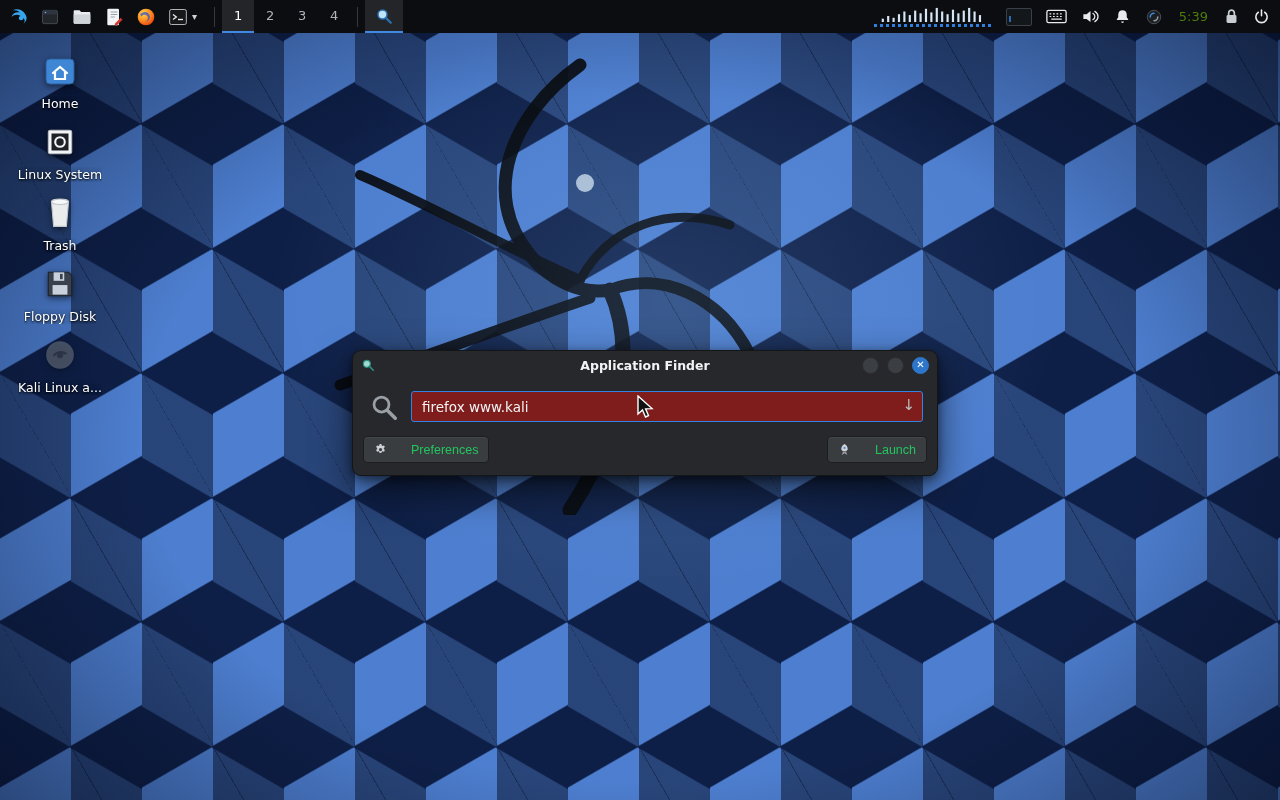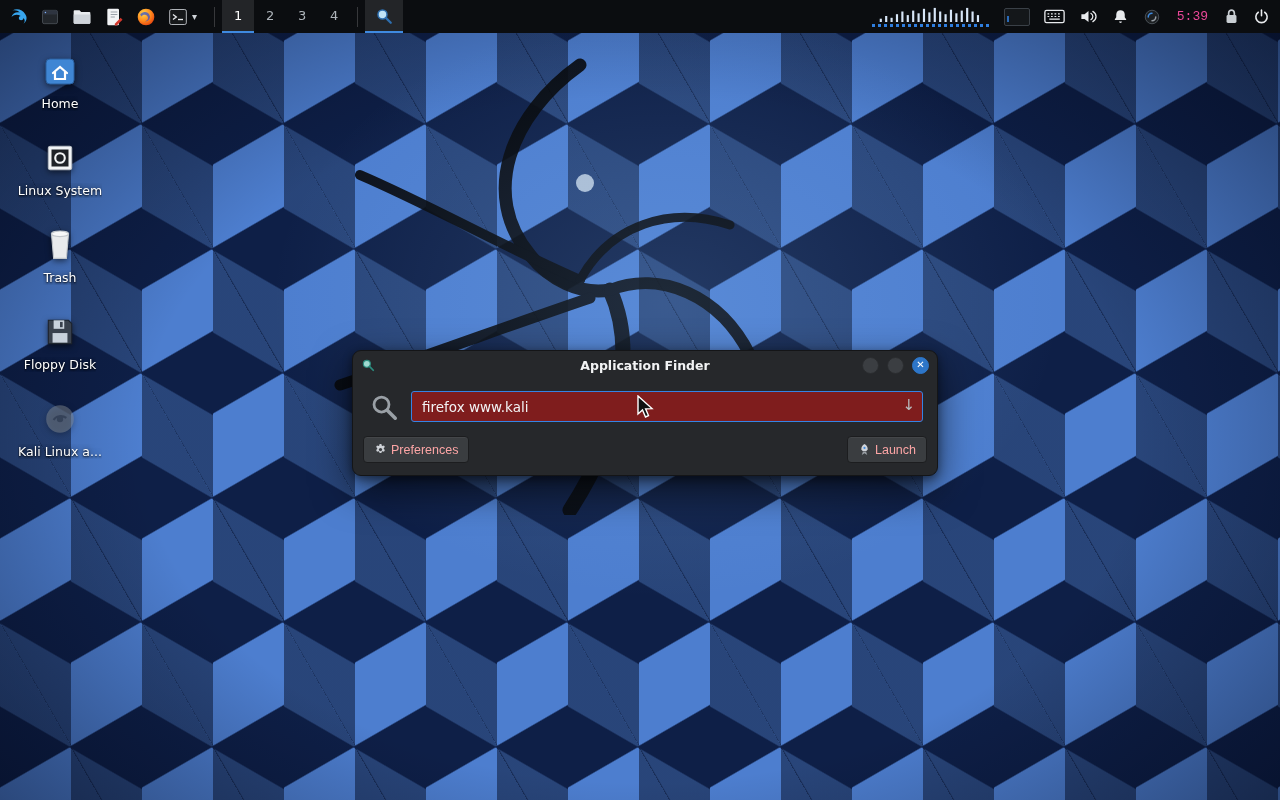--- a/index.html
+++ b/index.html
@@ -32,29 +32,29 @@
   .panel-left, .panel-right { display:flex; align-items:center; }
   .panel-btn { display:flex; align-items:center; justify-content:center; height:33px; padding:0 6px; cursor:default; }
   .chevron { color:#cfd3d8; font-size:10px; padding:0 4px 0 0; }
   .sep { width:1px; height:20px; background:rgba(255,255,255,0.18); margin:0 7px; align-self:center; }
   .ws-btn { width:32px; height:33px; display:flex; align-items:center; justify-content:center;
     color:#aeb4ba; font-size:13px; border-bottom:2px solid transparent; }
   .ws-btn.active { color:#fff; background:rgba(255,255,255,0.10); border-bottom:2px solid #3f8ae0; }
   .task-btn { width:38px; height:33px; display:flex; align-items:center; justify-content:center;
     background:rgba(255,255,255,0.10); border-bottom:2px solid #3f8ae0; }
   .tray-item { display:flex; align-items:center; justify-content:center; height:33px; padding:0 7px; }
-  .clock { font-size:13px; color:#ec4899; padding:0 9px;font-family:Liberation Mono, monospace; }
+  .clock { font-size:13px; color:#4d7c0f; padding:0 9px; }
   .graphbox { width:26px; height:18px; background:#14171a; border:1px solid #3a4047; border-radius:2px; position:relative; overflow:hidden; }
   .graphbox::after { content:""; position:absolute; left:2px; right:2px; bottom:3px; height:6px;
     background:linear-gradient(90deg,#2f7fe0 0 2px,transparent 2px 4px); opacity:.8; }
   .dots { width:118px; height:20px; display:flex; flex-direction:column; justify-content:flex-end; gap:2px; }
   .dots .row2 { height:3px; background:repeating-linear-gradient(90deg,#2f7fe0 0 3px,transparent 3px 6px); }
 
   
-  .desktop-icons { position:absolute; left:12px; top:48px; width:96px; display:flex; flex-direction:column; gap:24px; z-index:5; }
+  .desktop-icons { position:absolute; left:12px; top:48px; width:96px; display:flex; flex-direction:column; gap:8px; z-index:5; }
   .dicon { display:flex; flex-direction:column; align-items:center; gap:8px; width:96px; }
   .dicon .img { height:40px; display:flex; align-items:flex-end; justify-content:center; filter:drop-shadow(0 2px 3px rgba(0,0,0,0.55)); }
   .dicon .lbl { color:#fff; font-size:12.5px; text-align:center; max-width:92px; white-space:nowrap; overflow:hidden; text-overflow:ellipsis;
     text-shadow:0 1px 2px rgba(0,0,0,0.95), 0 0 6px rgba(0,0,0,0.6); }
 
   
   .finder { position:absolute; left:352px; top:350px; width:586px; height:126px; z-index:20;
     background:#26282b; border:1px solid #141517; border-radius:9px;
     box-shadow:0 14px 38px rgba(0,0,0,0.6), 0 3px 10px rgba(0,0,0,0.45);
     display:flex; flex-direction:column; }
@@ -62,22 +62,22 @@
   .title-text { position:absolute; left:0; right:0; text-align:center; font-size:12.5px; font-weight:bold; color:#f2f3f4; }
   .win-btns { margin-left:auto; display:flex; gap:8px; z-index:1; }
   .wbtn { width:17px; height:17px; border-radius:50%; background:#3b3e42; border:1px solid #2a2c2f; display:flex; align-items:center; justify-content:center; }
   .wbtn.close { background:#2d76c9; border-color:#2d76c9; color:#fff; font-size:10px; font-weight:bold; line-height:1; }
   .finder-body { display:flex; align-items:center; gap:12px; padding:12px 14px 6px 16px; }
   .search-wrap { position:relative; flex:1; }
   .search-input { width:100%; height:31px; background:#7f1d1d; border:1.5px solid #3584e4; border-radius:3px;
     color:#f2f3f4; font-size:13.5px; font-family:"DejaVu Sans","Liberation Sans",sans-serif; padding:0 28px 0 10px; outline:none; }
   .input-arrow { position:absolute; right:8px; top:5px; color:#b9bcbe; font-size:15px; }
   .finder-actions { display:flex; justify-content:space-between; align-items:center; padding:8px 10px 12px; }
-  .fbtn { display:flex; align-items:center; gap:4px; height:27px; padding:0 10px; background:#3a3d40;
-    border:1px solid #1c1d1f; border-radius:4px; color:#fca5a5; font-size:12.5px; box-shadow:inset 0 1px 0 rgba(255,255,255,0.05); }
+  .fbtn { display:flex; align-items:center; gap:24px; height:27px; padding:0 10px; background:#3a3d40;
+    border:1px solid #1c1d1f; border-radius:4px; color:#22c55e; font-size:12.5px; box-shadow:inset 0 1px 0 rgba(255,255,255,0.05); }
 
   .cursor { position:absolute; left:637px; top:395px; z-index:50; pointer-events:none; }
 </style>
 </head>
 <body>
 
 <div class="screen">
 
   <div class="wallpaper">
     <svg class="dragon" width="520" height="460" viewBox="0 0 520 460">

